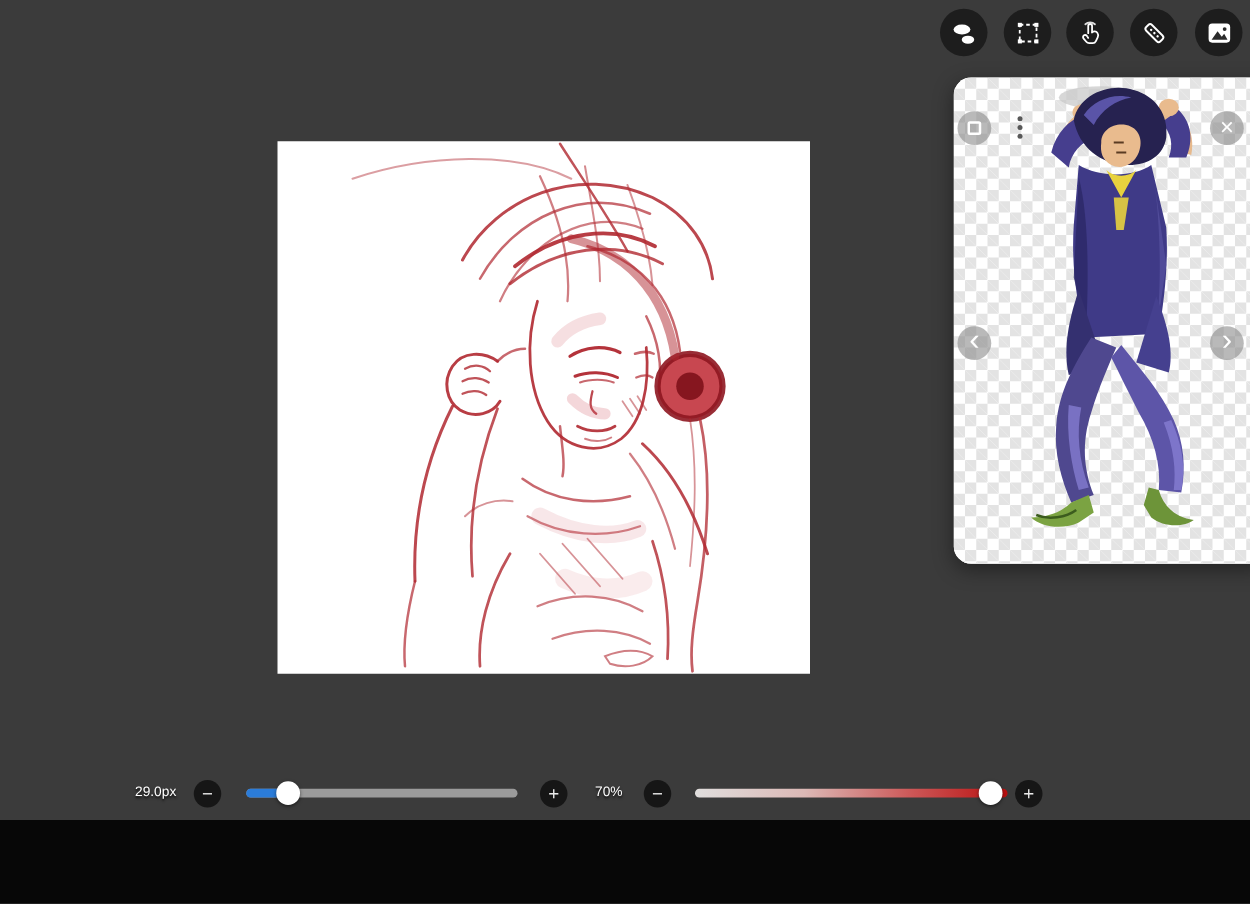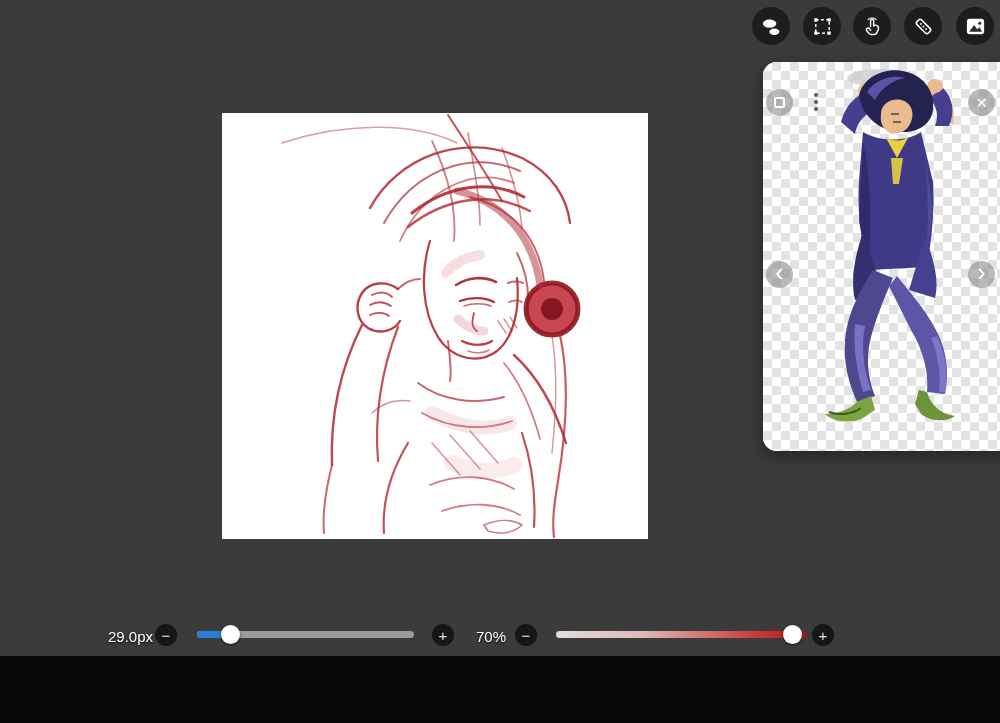--- a/index.html
+++ b/index.html
@@ -33,21 +33,21 @@
                align-items:center; justify-content:center; line-height:1; user-select:none; }
   #panel-snapshot { left:3px; top:27px; }
   #panel-close { left:205px; top:27px; font-size:19px; }
   #panel-prev { left:3px; top:199px; font-size:25px; padding-bottom:4px; }
   #panel-next { left:205px; top:199px; font-size:25px; padding-bottom:4px; }
   .sq-glyph { width:11px; height:11px; border:2px solid #fff; border-radius:2px; }
   .panel-dots { position:absolute; left:51px; top:31px; display:flex; flex-direction:column; gap:3px; }
   .panel-dots i { width:4px; height:4px; border-radius:50%; background:#585858; }
 
   
-  .ctl-label { position:absolute; color:#fff; font-size:15px;
+  .ctl-label { position:absolute; color:#fff; font-size:11px;
                text-shadow:0 1px 2px rgba(0,0,0,.9); }
   #size-label { left:108px; top:628px; }
   #opacity-label { left:476px; top:628px; }
   .round-btn { position:absolute; width:22px; height:22px; border-radius:50%; background:#161616;
                color:#eaeaea; display:flex; align-items:center; justify-content:center;
                font-size:15px; line-height:1; user-select:none; }
   #size-minus { left:155px; top:624px; } #size-plus { left:432px; top:624px; }
   #opacity-minus { left:515px; top:624px; } #opacity-plus { left:812px; top:624px; }
   .slider-track { position:absolute; height:7px; border-radius:3.5px; }
   #size-track { left:197px; top:631px; width:217px; background:#9b9b9b; }

